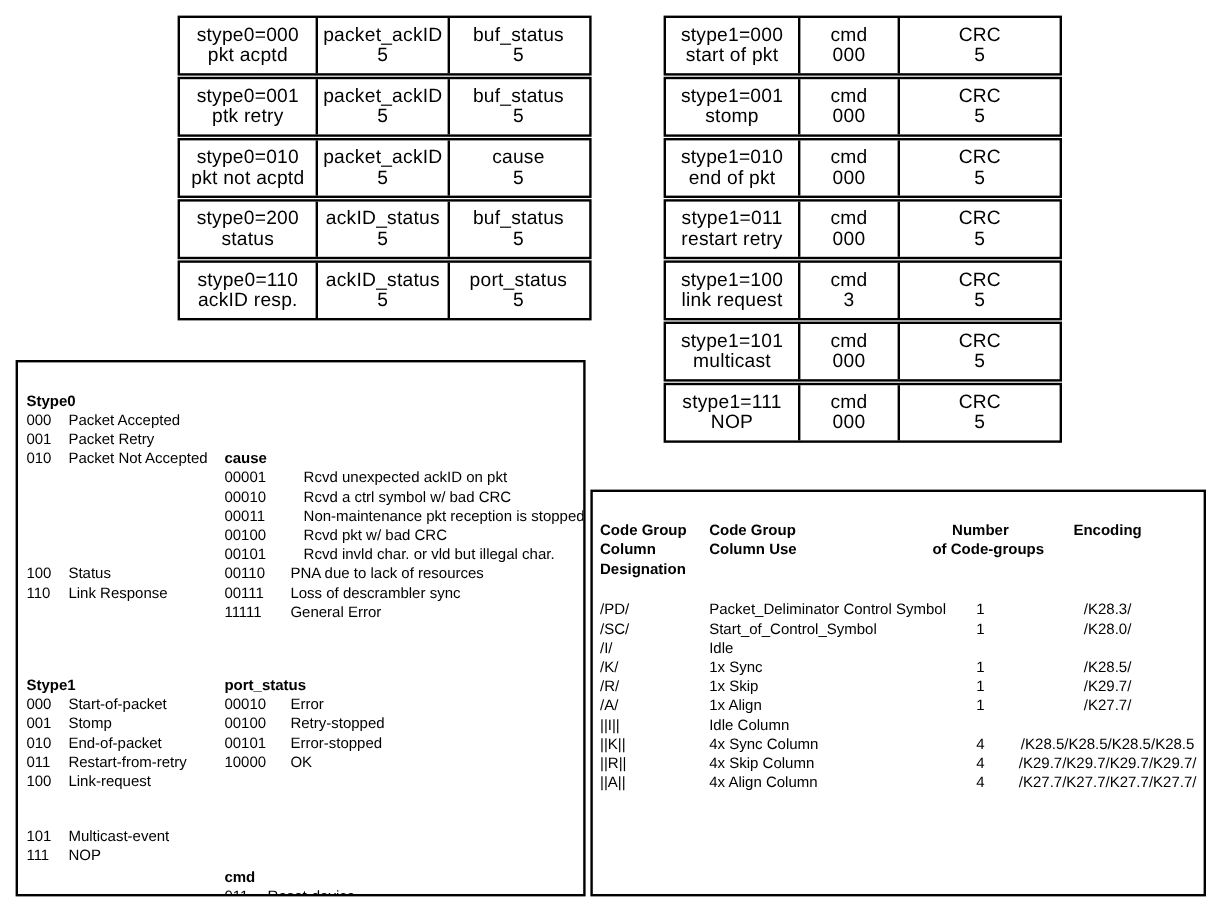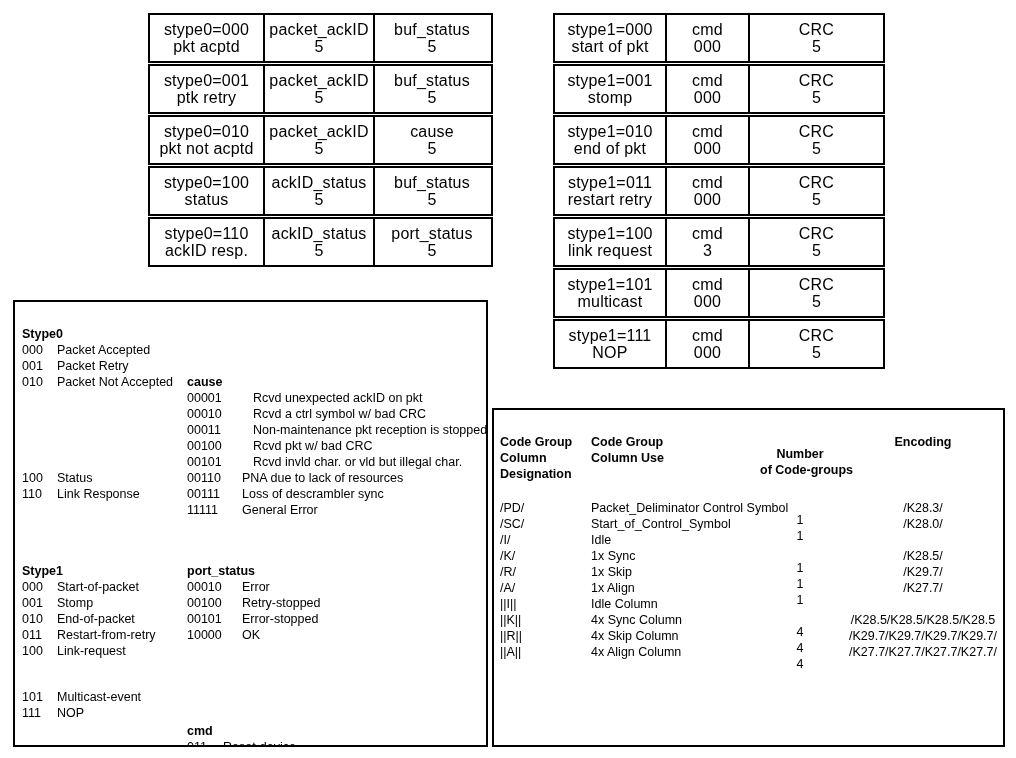--- a/index.html
+++ b/index.html
@@ -16,21 +16,21 @@
   .a1{width:113px}.a2{width:110px}.a3{width:116px}
   .b1{width:110px}.b2{width:83px}.b3{width:135px}
   
   .lbox{box-sizing:border-box;border:2px solid #000;overflow:hidden;
         font-size:12.5px;padding-top:24px;background:#fff;}
   .line{position:relative;height:16px;line-height:16px;white-space:nowrap;}
   .line span{position:absolute;top:0;}
   .b{font-weight:bold;}
   .x1{left:7px}.x2{left:42px}.x3{left:172px}.x4{left:238px}.x5{left:227px}.x6{left:208px}
   .cd{left:6px}.cu{left:97px}
-  .cn{left:266px;width:80px;text-align:center;margin-top:12px;}
+  .cn{left:283px;width:80px;text-align:center;}
   .ce{left:350px;width:158px;text-align:center;}
   .sp2{height:2px}.sp18{height:18px}.sp30{height:30px}.sp45{height:45px}
 </style>
 </head>
 <body>
 
 <div class="abs" style="left:148px;top:13px;width:345px;">
   <div class="trow">
     <div class="tcell a1">
         <span>stype0=000</span>
@@ -68,21 +68,21 @@
         <span>packet_ackID</span>
         <span>5</span>
       </div>
     <div class="tcell a3">
         <span>cause</span>
         <span>5</span>
       </div>
   </div>
   <div class="trow">
     <div class="tcell a1">
-        <span>stype0=100</span>
+        <span>stype0=200</span>
         <span>status</span>
       </div>
     <div class="tcell a2">
         <span>ackID_status</span>
         <span>5</span>
       </div>
     <div class="tcell a3">
         <span>buf_status</span>
         <span>5</span>
       </div>

